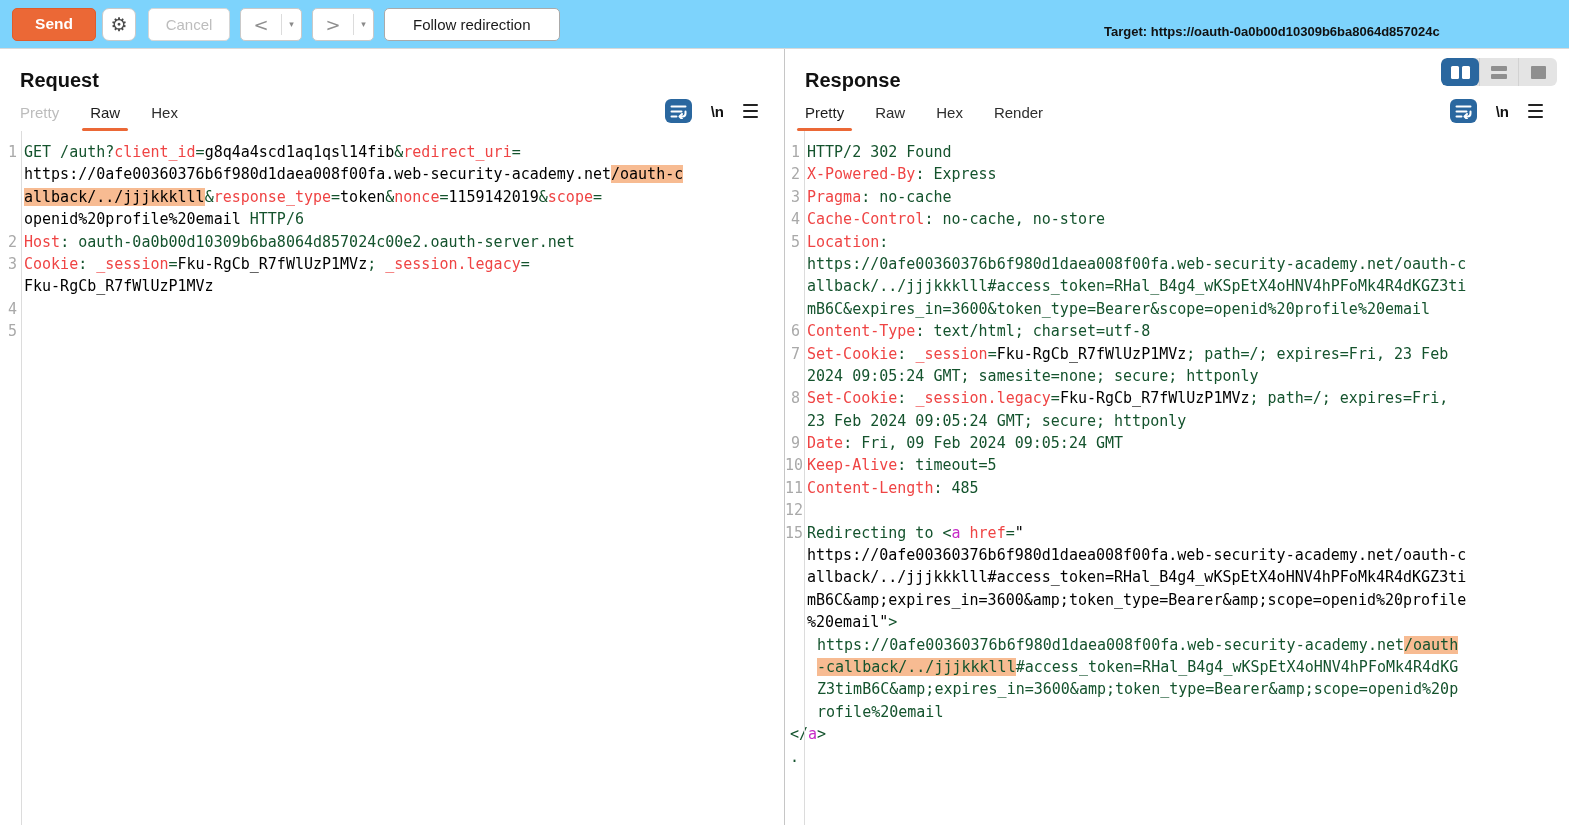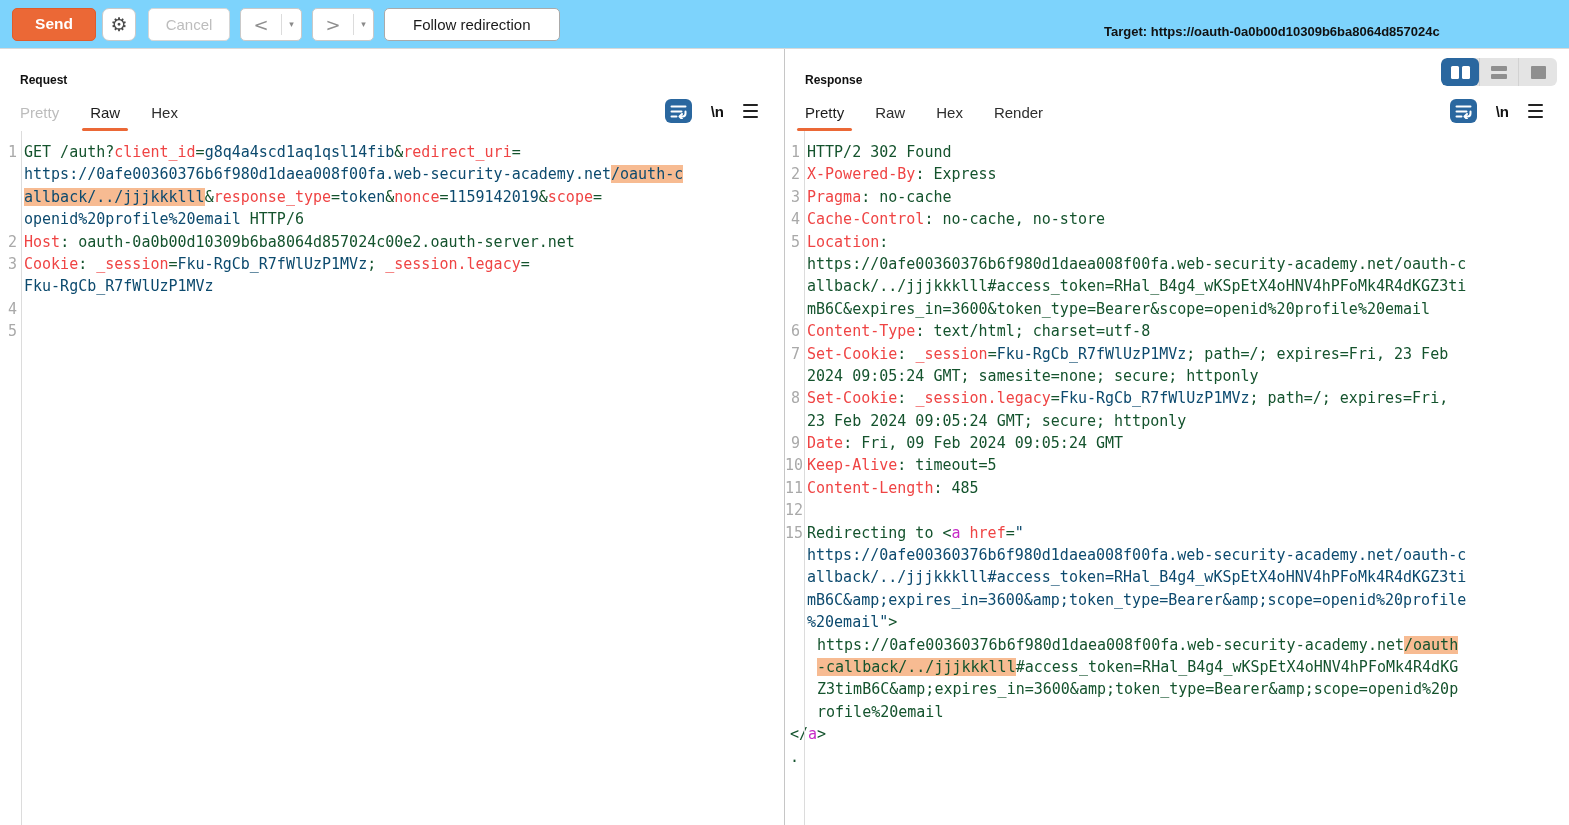--- a/index.html
+++ b/index.html
@@ -23,21 +23,21 @@
   .target{position:absolute;left:1104px;top:0;width:465px;height:48px;line-height:48px;
           font-weight:bold;font-size:13px;color:#111;white-space:nowrap;overflow:hidden;margin-top:8px;}
 
   
   .main{display:flex;height:776px;}
   .panel{box-sizing:border-box;background:#fff;position:relative;}
   .panel.left{width:784px;}
   .divider{width:1px;background:#c6c6c6;flex:none;}
   .panel.right{flex:1;}
 
-  .panel-title{margin:20px 0 0 20px;font-size:12px;font-weight:bold;color:#111;line-height:22px;}
+  .panel-title{margin:20px 0 0 20px;font-size:20px;font-weight:bold;color:#111;line-height:22px;}
   .tabs{display:flex;align-items:flex-end;height:36px;margin-top:4px;padding:0 26px 0 20px;}
   .tab{position:relative;margin-right:31px;padding-bottom:10px;font-size:15px;color:#2e2e2e;text-align:right;}
   .tab.dim{color:#bcbcbc;}
   .tab.selected{color:#1c1c1c;}
   .tab.selected::after{content:"";position:absolute;left:-8px;right:-8px;bottom:0;height:3px;
                        background:#eb6836;border-radius:2px;}
   .tabicons{margin-left:auto;display:flex;align-items:center;gap:19px;padding-bottom:8px;}
   .wrapbtn{width:27px;height:24px;background:#2a679f;border-radius:6px;display:flex;
            align-items:center;justify-content:center;}
   .nl{font-size:15px;font-weight:bold;color:#111;}
@@ -58,21 +58,21 @@
   
   .code{position:relative;font-family:"DejaVu Sans Mono",monospace;font-size:15px;line-height:22.4px;
         padding-top:10px;height:calc(100% - 92px);overflow:hidden;}
   .code::before{content:"";position:absolute;top:0;bottom:0;width:1px;background:#dcdcdc;left:21px;}
   .panel.right .code::before{left:19px;}
   .row{display:flex;white-space:pre;height:22.4px;}
   .ln{flex:none;width:17px;text-align:right;color:#a9a9a9;}
   .panel.right .ln{width:15px;}
   .txt{padding-left:7px;}
   .row.outdent .txt{padding-left:5px;}
-  .p{color:#14532d;margin-top:48px;} .h{color:#ef4444;} .v{color:#0c4a6e;text-align:right;} .t{color:#c72ac7;}
+  .p{color:#14532d;margin-top:48px;} .h{color:#ef4444;} .v{color:#000000;text-align:right;} .t{color:#c72ac7;}
   .hl{background:#f7bb92;}
 </style>
 </head>
 <body>
 
 <div class="toolbar">
   <button class="btn send">Send</button>
   <button class="btn gear">
     <span>⚙</span>
   </button>

